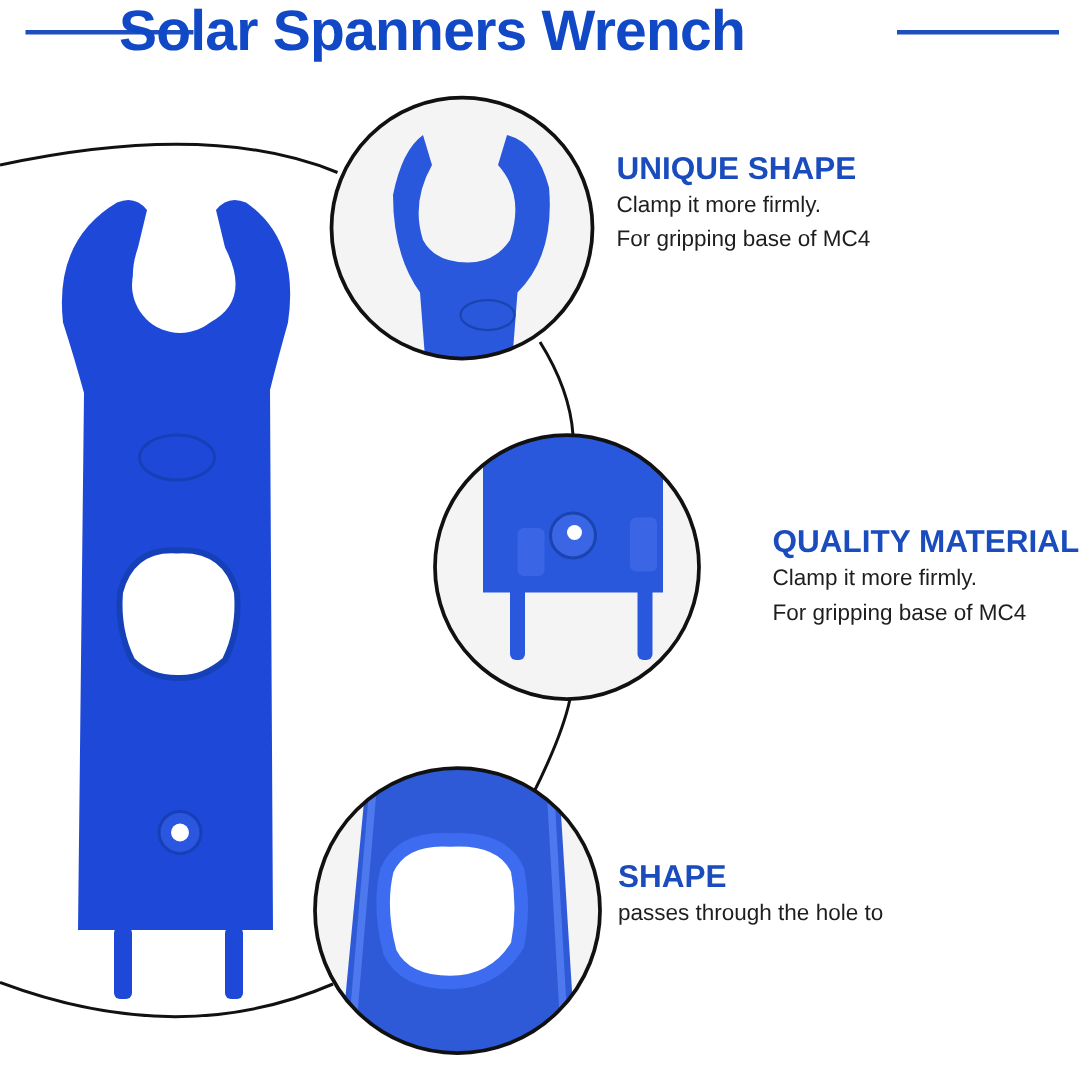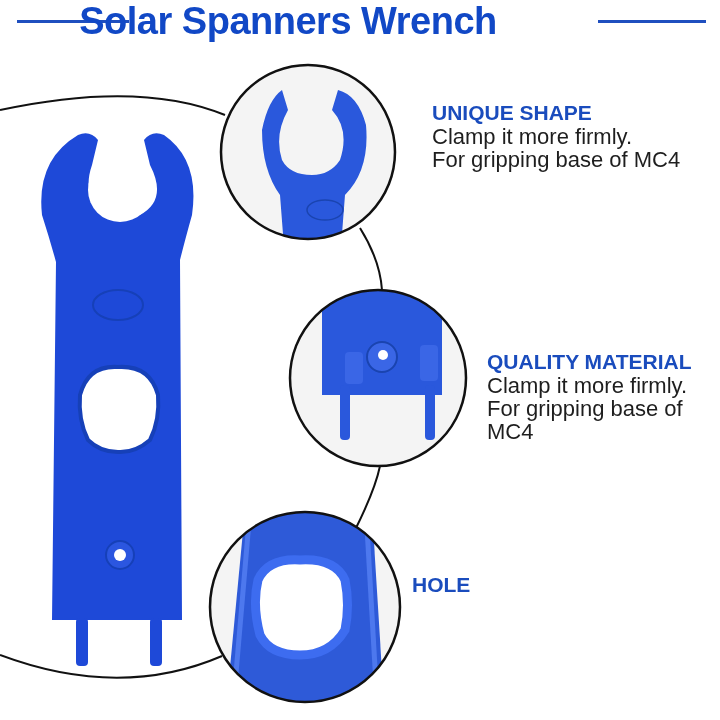--- a/index.html
+++ b/index.html
@@ -5,23 +5,23 @@
     html, body { margin: 0; padding: 0; background: #ffffff; }
     body { width: 720px; height: 720px; position: relative; overflow: hidden; font-family: "Liberation Sans", sans-serif; }
     .title-row { position: absolute; top: 0; left: 0; width: 720px; height: 44px; }
     .title-line { position: absolute; top: 20px; height: 3px; background: #1f4fbf; }
     .title-line.left { left: 17px; width: 112px; }
     .title-line.right { left: 598px; width: 108px; }
     .title { position: absolute; top: 0px; left: 0; width: 576px; text-align: center; font-weight: bold; font-size: 38px; line-height: 42px; color: #1148c6; letter-spacing: -0.5px; }
     svg.art { position: absolute; left: 0; top: 0; }
     .feature { position: absolute; }
     .feature .head { font-weight: bold; color: #1a4cbd; font-size: 21px; line-height: 24px; }
-    .feature .body { color: #1e1e1e; font-size: 22px; line-height: 23px; }
-    .f1 { left: 432px; top: 101px; }
-    .f2 { left: 487px; top: 350px; }
+    .feature .body { color: #1e1e1e; font-size: 15px; line-height: 23px; }
+    .f1 { left: 411px; top: 101px; }
+    .f2 { left: 515px; top: 350px; }
     .f3 { left: 412px; top: 573px; }
   </style>
 </head>
 <body>
 
 <div class="title-row">
   <div class="title-line left"></div>
   <div class="title">Solar Spanners Wrench</div>
   <div class="title-line right"></div>
 </div>
@@ -109,14 +109,15 @@
   <div class="body">For gripping base of MC4</div>
 </div>
 
 <div class="feature f2">
   <div class="head">QUALITY MATERIAL</div>
   <div class="body">Clamp it more firmly.</div>
   <div class="body">For gripping base of MC4</div>
 </div>
 
 <div class="feature f3">
-  <div class="head">HOLE</div>
+  <div class="head">SHAPE</div>
+  <div class="body">passes through the hole to</div>
 </div>
 
 </body></html>

